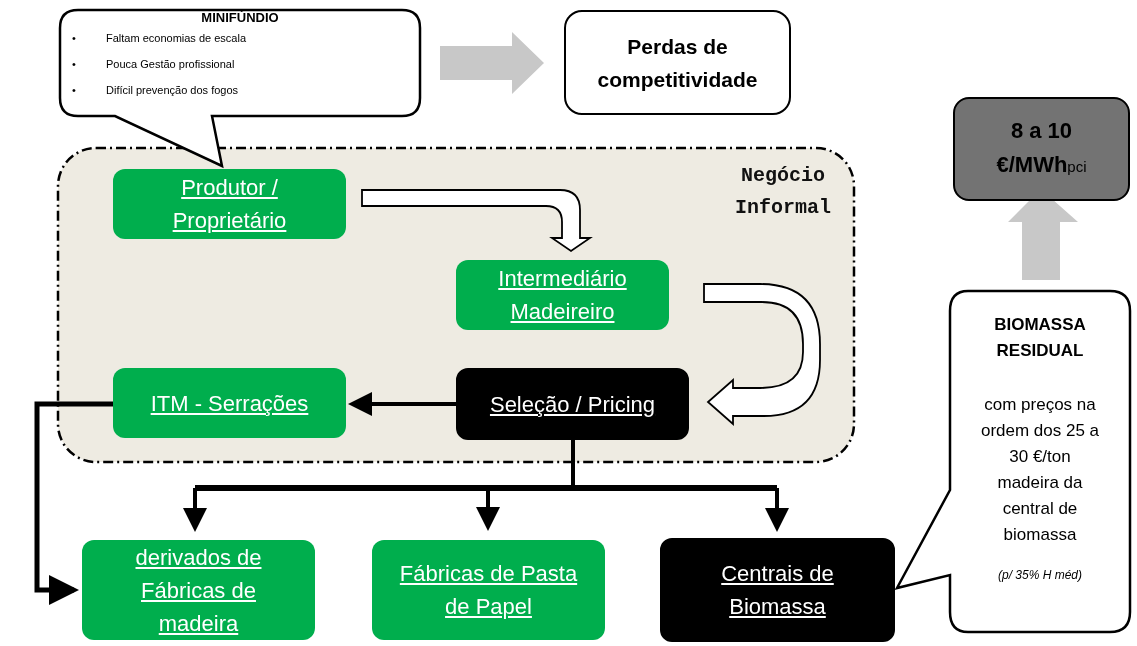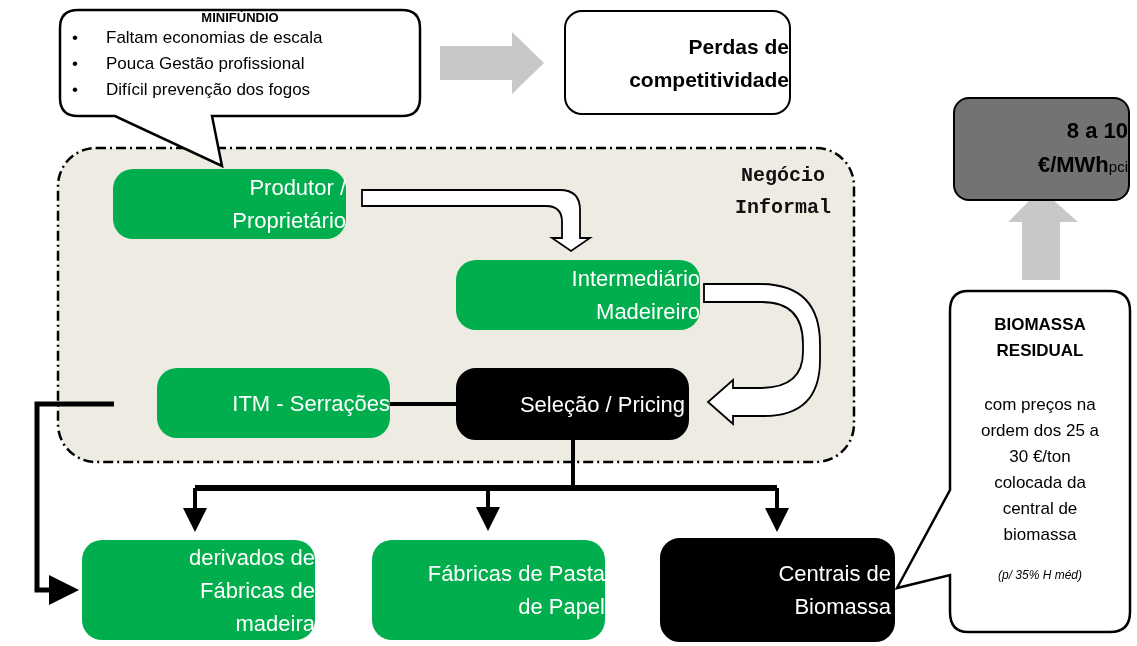--- a/index.html
+++ b/index.html
@@ -1,28 +1,28 @@
 <!DOCTYPE html>
 <html><head>
 <meta charset="utf-8">
 <style>
   html, body { margin:0; padding:0; background:#ffffff; }
   body { width:1137px; height:646px; position:relative; overflow:hidden;
          font-family:"Liberation Sans", sans-serif; }
   svg.canvas { position:absolute; left:0; top:0; }
-  .box { position:absolute; display:flex; flex-direction:column; align-items:flex-end;
+  .box { position:absolute; display:flex; flex-direction:column; align-items:center;
          justify-content:center; text-align:center; box-sizing:border-box; }
-  .green { background:#00ae4d; color:#ffffff; border-radius:20px; font-size:22px; line-height:33px; }
+  .green { background:#00ae4d; color:#ffffff; border-radius:12px; font-size:22px; line-height:33px;text-decoration:underline; }
   .green.bold-border { border:4px solid #000; background:#000000; }
   .white-box { background:#fff; border:2.5px solid #000; border-radius:18px; color:#000;
                font-weight:bold; font-size:21px; line-height:33px; }
   .label { position:absolute; font-weight:bold; font-size:20px; line-height:32px; color:#111; text-align:center; }
   .callout-text { position:absolute; color:#000; }
   .mini-title { font-weight:bold; font-size:13px; text-align:center; }
-  .mini-list { margin:0; padding:0; list-style:none; font-size:17px; line-height:26px; }
+  .mini-list { margin:0; padding:0; list-style:none; font-size:11px; line-height:26px; }
   .mini-list li { position:relative; padding-left:44px; }
   .mini-list li::before { content:"•"; position:absolute; left:10px; }
   .bio-text { font-size:17px; line-height:26px; text-align:center; }
   .bio-title { font-weight:bold; }
   .bio-note { font-style:italic; font-size:12px; margin-top:14px;text-align:center; }
   .price-box { background:#737373; border:2.5px solid #000; border-radius:16px; font-weight:bold;
                font-size:22px; line-height:34px; color:#000; }
   .price-box sub { font-weight:normal; font-size:15px; vertical-align:baseline; }
 </style>
 </head>
@@ -78,30 +78,30 @@
 <div class="label" style="left:728px; top:160px; width:110px;font-family:Liberation Mono, monospace;">
   <div>Negócio</div>
   <div>Informal</div>
 </div>
 
 <div class="box green" style="left:113px; top:169px; width:233px; height:70px;">
   <div>Produtor /</div>
   <div>Proprietário</div>
 </div>
 
-<div class="box green" style="left:456px; top:260px; width:244px; height:70px;">
+<div class="box green" style="left:456px; top:260px; width:213px; height:70px;">
   <div>Intermediário</div>
   <div>Madeireiro</div>
 </div>
 
 <div class="box green bold-border" style="left:456px; top:368px; width:233px; height:72px;">
   <div>Seleção / Pricing</div>
 </div>
 
-<div class="box green" style="left:113px; top:368px; width:233px; height:70px;margin-left:44px;">
+<div class="box green" style="left:113px; top:368px; width:233px; height:70px;">
   <div>ITM - Serrações</div>
 </div>
 
 <div class="box green" style="left:82px; top:540px; width:233px; height:100px;">
   <div>derivados de</div>
   <div>Fábricas de</div>
   <div>madeira</div>
 </div>
 
 <div class="box green" style="left:372px; top:540px; width:233px; height:100px;">
@@ -119,17 +119,17 @@
   <div><span>€/MWh</span><sub>pci</sub></div>
 </div>
 
 <div class="callout-text bio-text" style="left:952px; top:312px; width:176px;">
   <div class="bio-title">BIOMASSA</div>
   <div class="bio-title">RESIDUAL</div>
   <div style="height:28px"></div>
   <div>com preços na</div>
   <div>ordem dos 25 a</div>
   <div>30 €/ton</div>
-  <div>colocada da</div>
+  <div>madeira da</div>
   <div>central de</div>
   <div>biomassa</div>
   <div class="bio-note">(p/ 35% H méd)</div>
 </div>
 
 </body></html>

